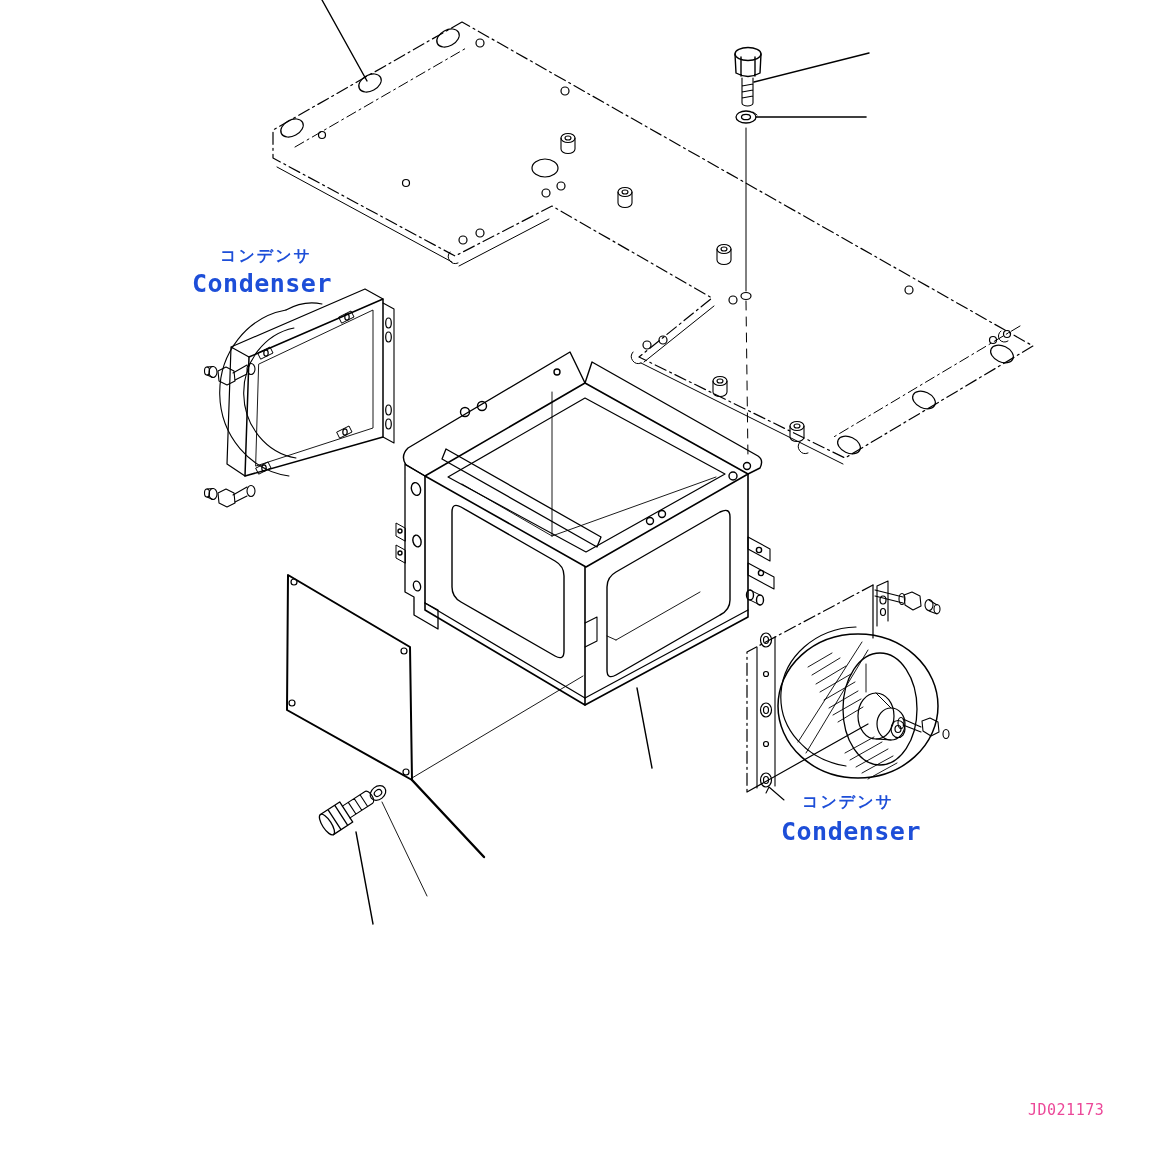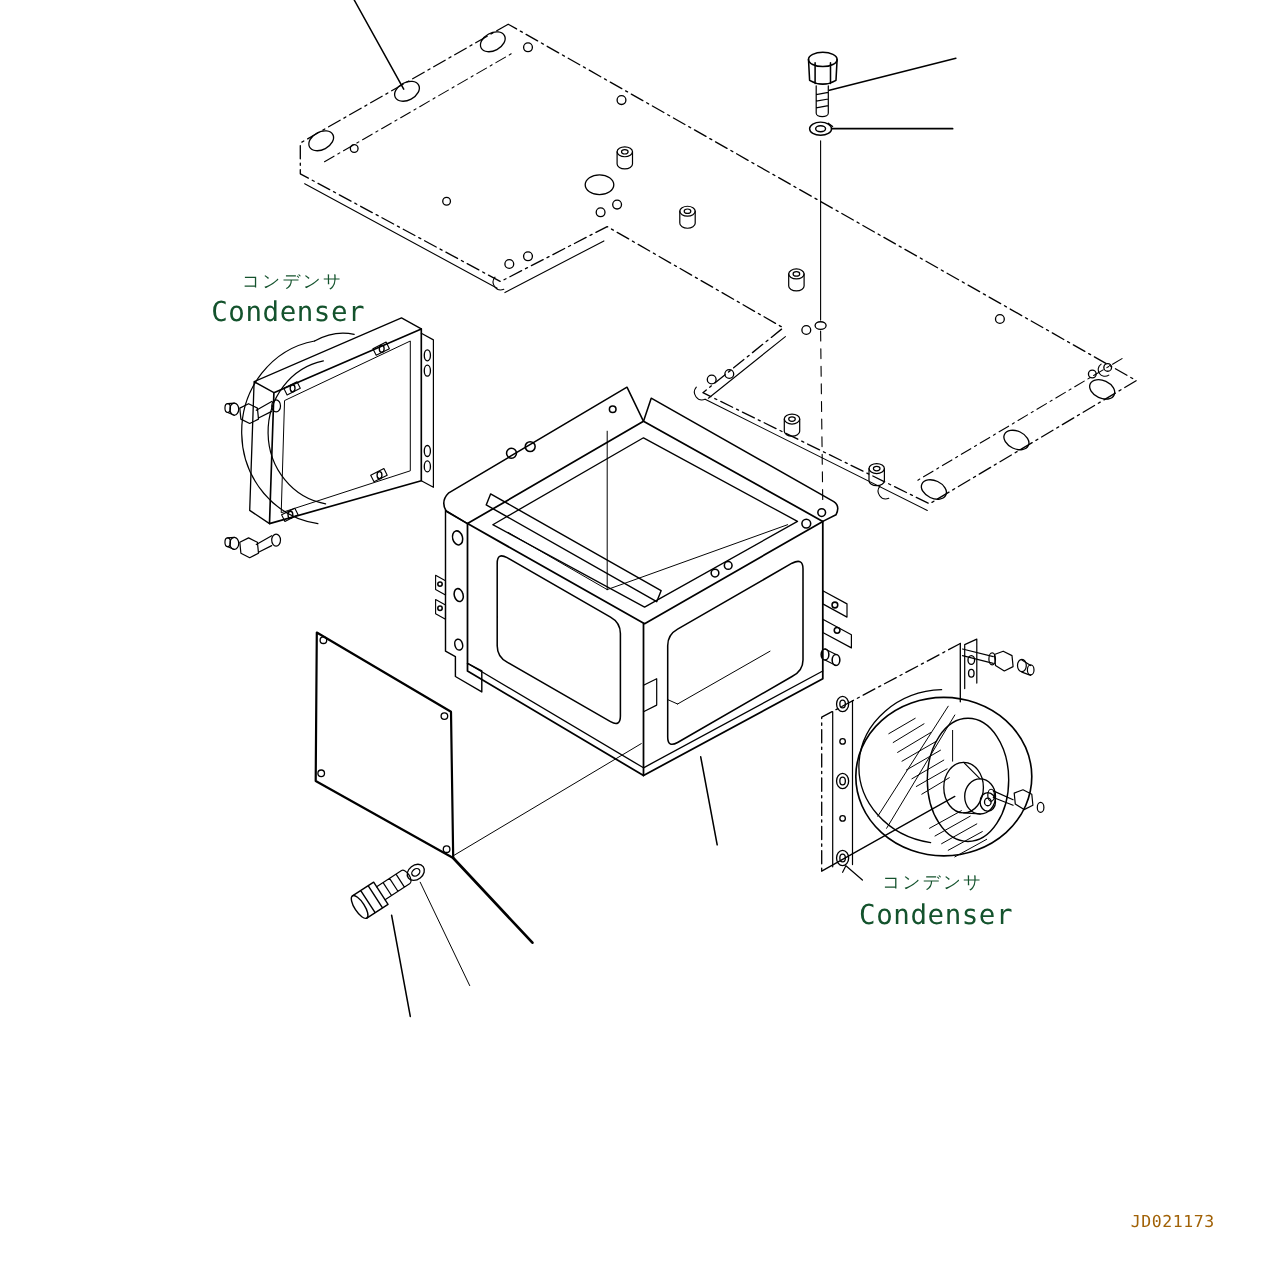--- a/index.html
+++ b/index.html
@@ -1,24 +1,24 @@
 <!DOCTYPE html>
 <html><head>
 <meta charset="utf-8">
 <style>
   html,body{margin:0;padding:0;background:#ffffff;}
   .stage{position:relative;width:1163px;height:1150px;background:#ffffff;overflow:hidden;
          font-family:"DejaVu Sans","Liberation Sans",sans-serif;color:#000;}
   svg{position:absolute;left:0;top:0;}
   svg *{vector-effect:none;}
-  .label{position:absolute;transform:translateX(-50%);white-space:nowrap;color:#14532d;}
+  .label{position:absolute;transform:translateX(-50%);white-space:nowrap;color:#1d4ed8;font-weight:bold;}
   .label-jp{font-family:"DejaVu Sans","Liberation Sans",sans-serif;font-size:16px;letter-spacing:2px;}
   .label-en{font-family:"DejaVu Sans Mono","Liberation Mono",monospace;font-size:25px;letter-spacing:0.5px;}
   .drawing-number{position:absolute;left:1028px;top:1101px;
-         font-family:"DejaVu Sans Mono","Liberation Mono",monospace;font-size:15px;letter-spacing:0.5px;color:#a16207;}
+         font-family:"DejaVu Sans Mono","Liberation Mono",monospace;font-size:15px;letter-spacing:0.5px;color:#ec4899;}
 </style>
 </head>
 <body>
 
 <div class="stage">
 
 <svg width="1163" height="1150" viewBox="0 0 1163 1150" fill="none" stroke="#000" stroke-width="1.2" stroke-linecap="round" stroke-linejoin="round">
 
   <g>
     <path d="M 462 22 L 273 130 L 273 158 L 455 256 L 552 206 L 712 298 L 639 357 L 845 458 L 1033 346 Z" stroke-dasharray="12 4 2 4"></path>

